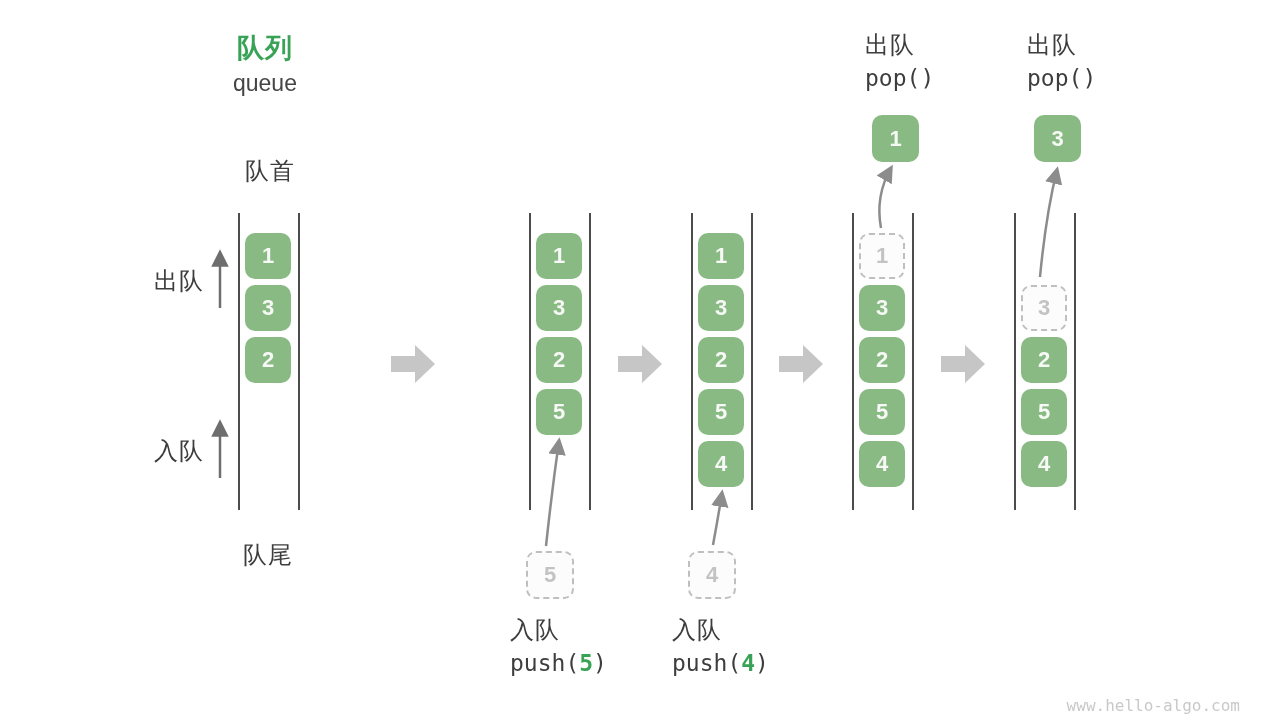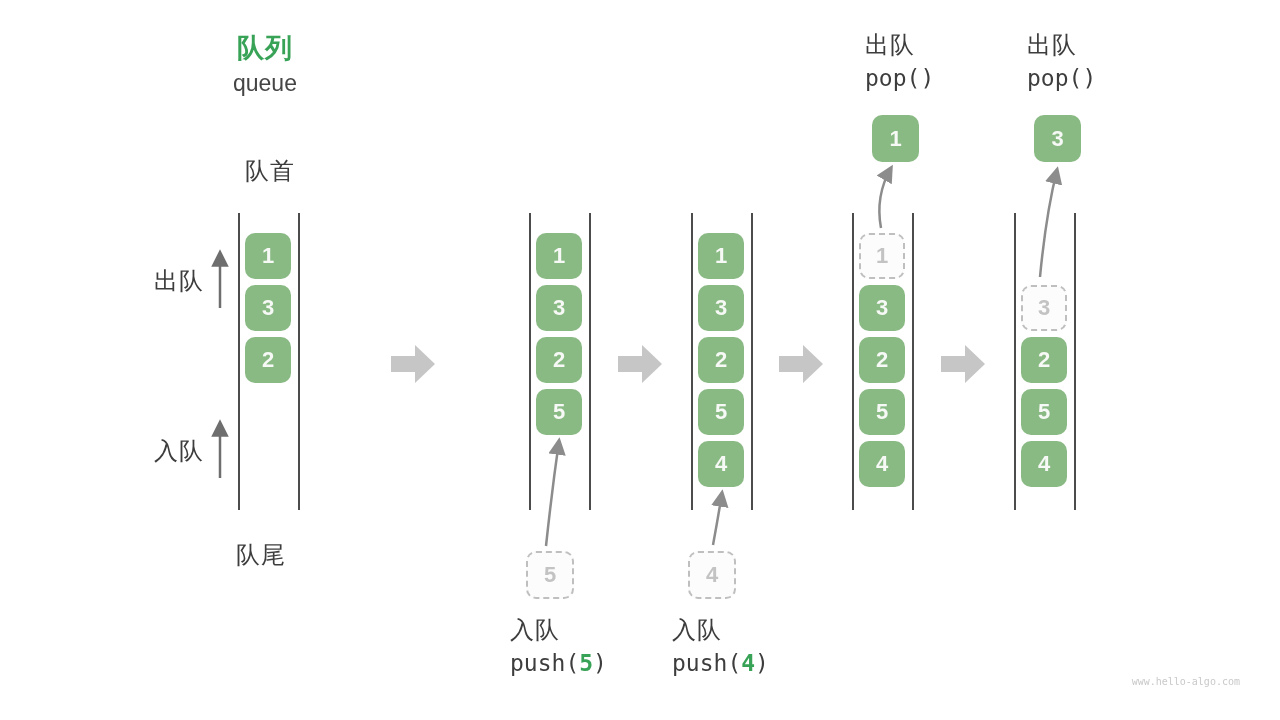--- a/index.html
+++ b/index.html
@@ -17,33 +17,33 @@
   .wall{width:2px;background:var(--wall);}
   .qbox{width:46px;height:46px;border-radius:10px;background:var(--box-green);
         color:var(--box-text);font-size:22px;font-weight:700;
         display:flex;align-items:center;justify-content:center;box-sizing:border-box;}
   .qbox.ghost{background:#fcfcfc;border:2px dashed var(--ghost-border);color:var(--ghost-text);font-weight:600;}
   .qbox.loose{width:48px;height:48px;}
   .qbox.pop{width:47px;height:47px;}
   .op-label .name{font-size:24px;font-weight:500;color:var(--text-dark);letter-spacing:1px;}
   .op-label .func{font-family:"DejaVu Sans Mono",monospace;font-size:23px;color:var(--text-dark);margin-top:4px;}
   .op-label .func .arg{color:var(--title-green);font-weight:700;}
-  .watermark{font-family:"DejaVu Sans Mono",monospace;font-size:10px;color:var(--watermark-gray);}
+  .watermark{font-family:"DejaVu Sans Mono",monospace;font-size:16px;color:var(--watermark-gray);margin-top:20px;}
   svg.overlay{position:absolute;left:0;top:0;pointer-events:none;}
 </style>
 </head>
 <body>
 
 <div class="canvas">
 
   <div class="abs title-zh" style="left:237px;top:30px;">队列</div>
   <div class="abs title-en" style="left:233px;top:70px;">queue</div>
 
   <div class="abs side-label" style="left:245px;top:155px;">队首</div>
-  <div class="abs side-label" style="left:236px;top:539px;">队尾</div>
+  <div class="abs side-label" style="left:243px;top:539px;">队尾</div>
   <div class="abs side-label" style="left:154px;top:265px;">出队</div>
   <div class="abs side-label" style="left:154px;top:435px;">入队</div>
 
   <svg class="overlay" id="overlay" width="1280" height="720">
     <defs>
       <marker id="ah-curve" markerWidth="8" markerHeight="8" refX="5.5" refY="3.5" orient="auto">
         <path d="M0,0 L7,3.5 L0,7 Z" fill="#8c8c8c"></path>
       </marker>
       <marker id="ah-small" markerWidth="8" markerHeight="8" refX="5.5" refY="3.5" orient="auto">
         <path d="M0,0 L7,3.5 L0,7 Z" fill="#6e6e6e"></path>

